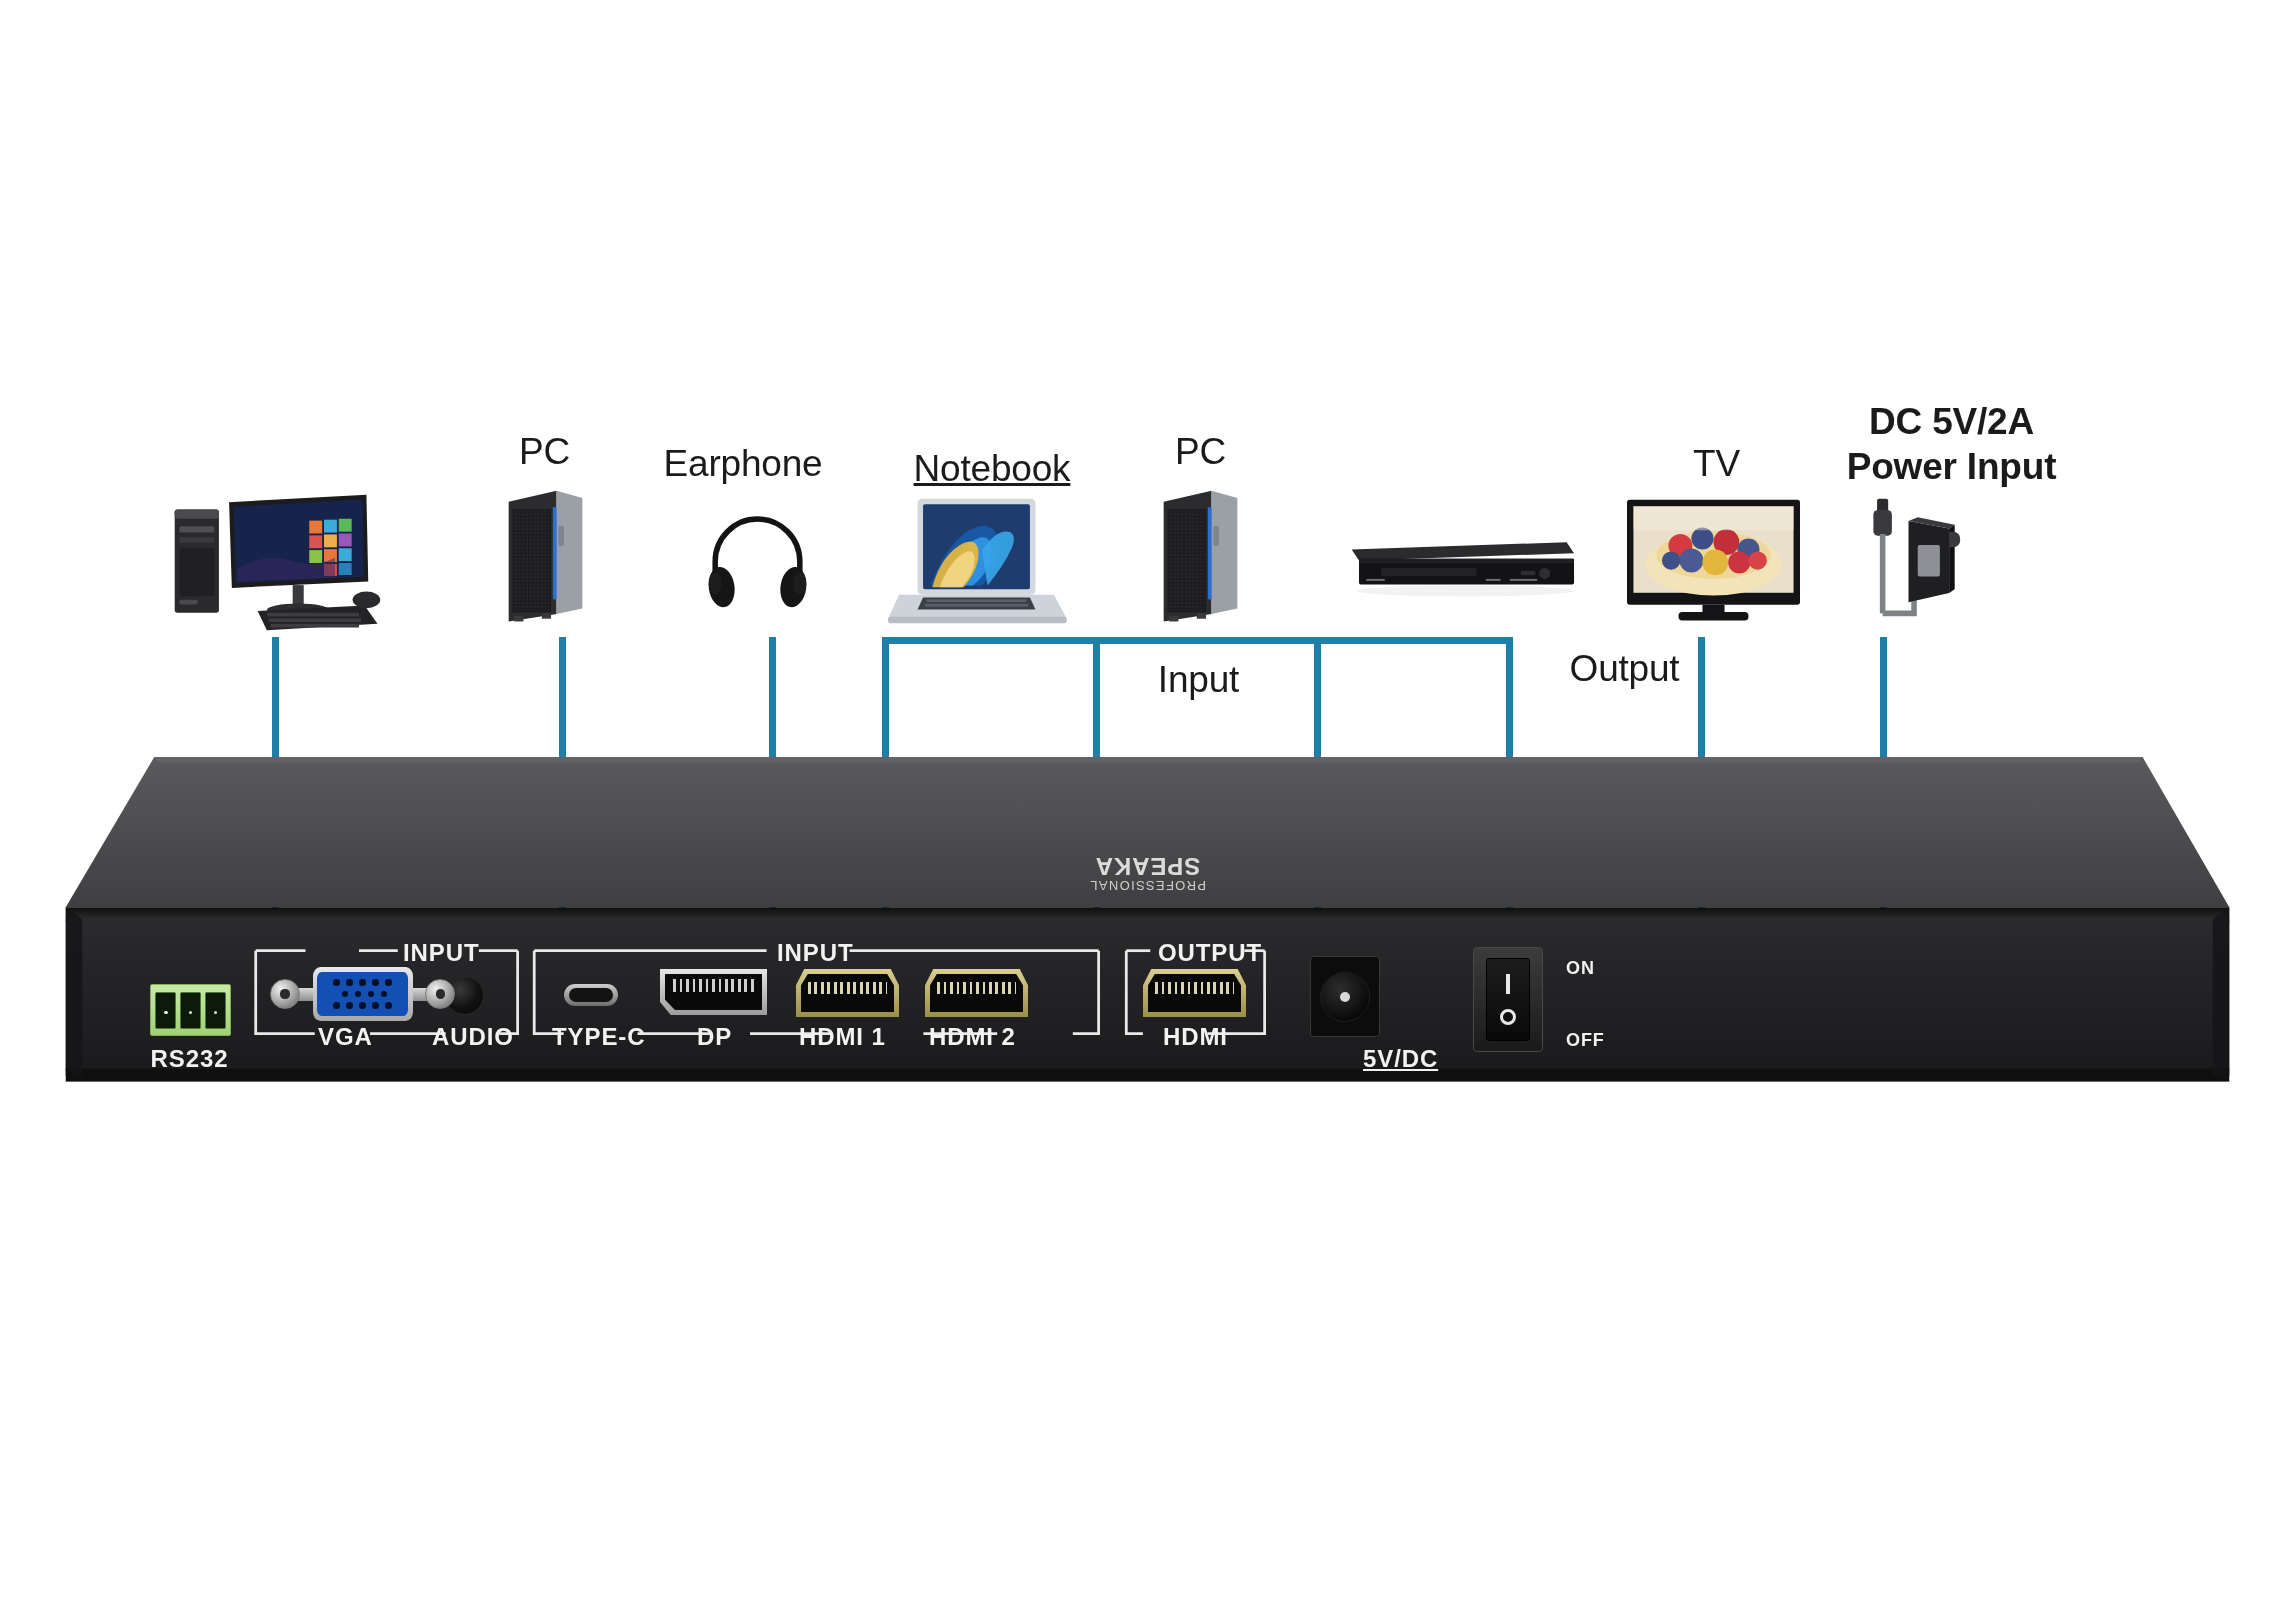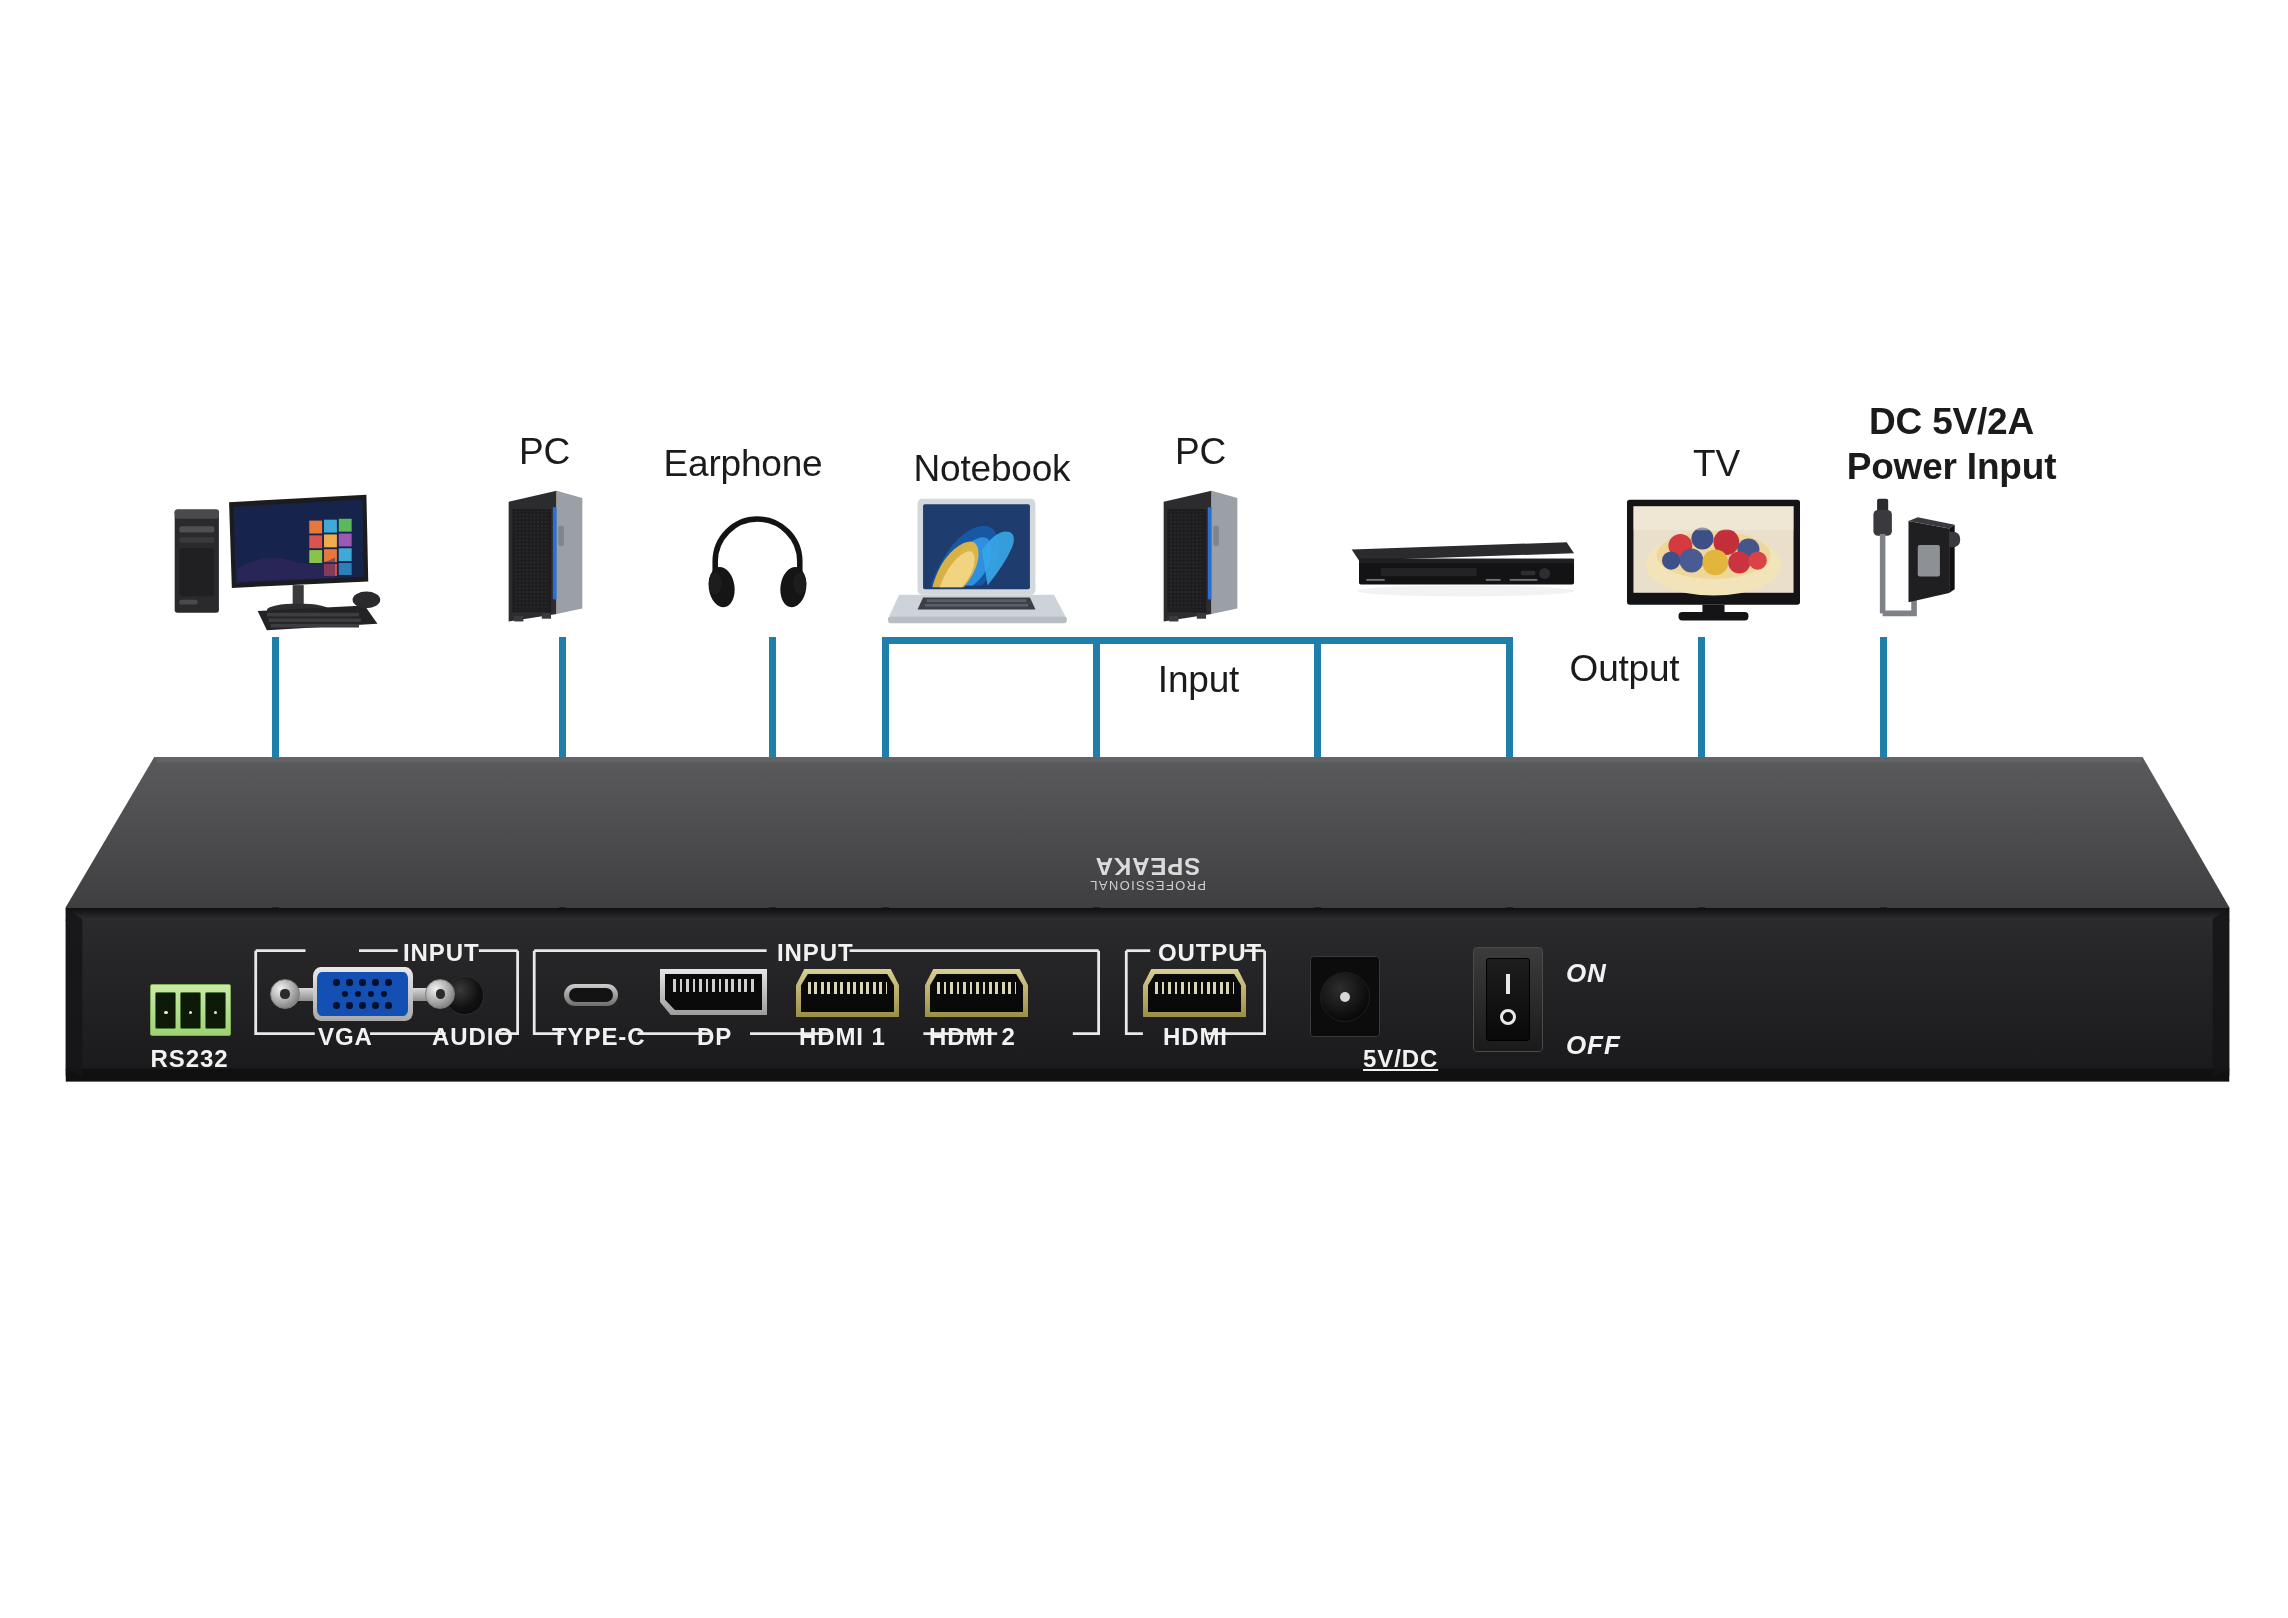--- a/index.html
+++ b/index.html
@@ -198,39 +198,39 @@
 
   
   .silk {
     position: absolute;
     color: #f2f2f2;
     font-size: 24px;
     font-weight: bold;
     letter-spacing: 0.9px;
     white-space: nowrap;
   }
-  .silk.onoff { font-size: 26px; font-style: italic; }
+  .silk.onoff { font-size: 18px; }
 
   
   #brackets { position: absolute; left: 0; top: 0; }
 
   
   .art { position: absolute; }
 </style>
 </head>
 <body>
 
 <div id="stage">
 
 
   <div class="lbl" style="left:452px; top:429px; width:185px;">PC</div>
 
   <div class="lbl" style="left:609px; top:441px; width:268px;">Earphone</div>
 
-  <div class="lbl" style="left:858px; top:446px; width:268px;">Notebook</div>
+  <div class="lbl" style="left:858px; top:446px; width:268px;text-decoration:underline;">Notebook</div>
 
   <div class="lbl" style="left:1108px; top:429px; width:185px;">PC</div>
 
 
   <div class="lbl" style="left:1624px; top:441px; width:185px;">TV</div>
 
   <div class="lbl" style="left:1767px; top:399px; width:369px;font-weight:bold;">DC 5V/2A
 Power Input</div>
 
   <div class="art" style="left:171px; top:489px;">

